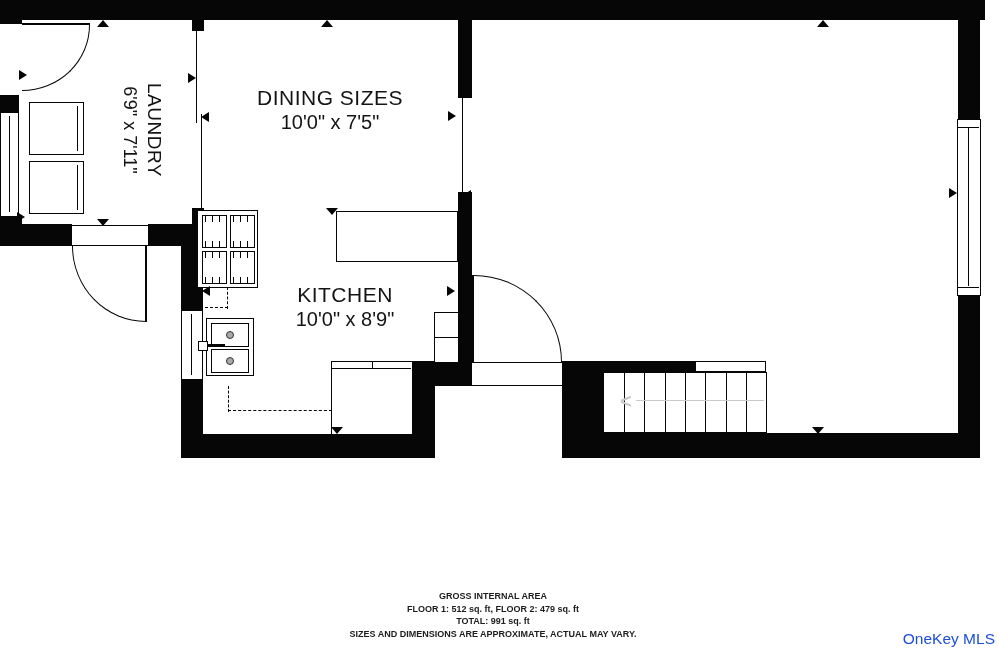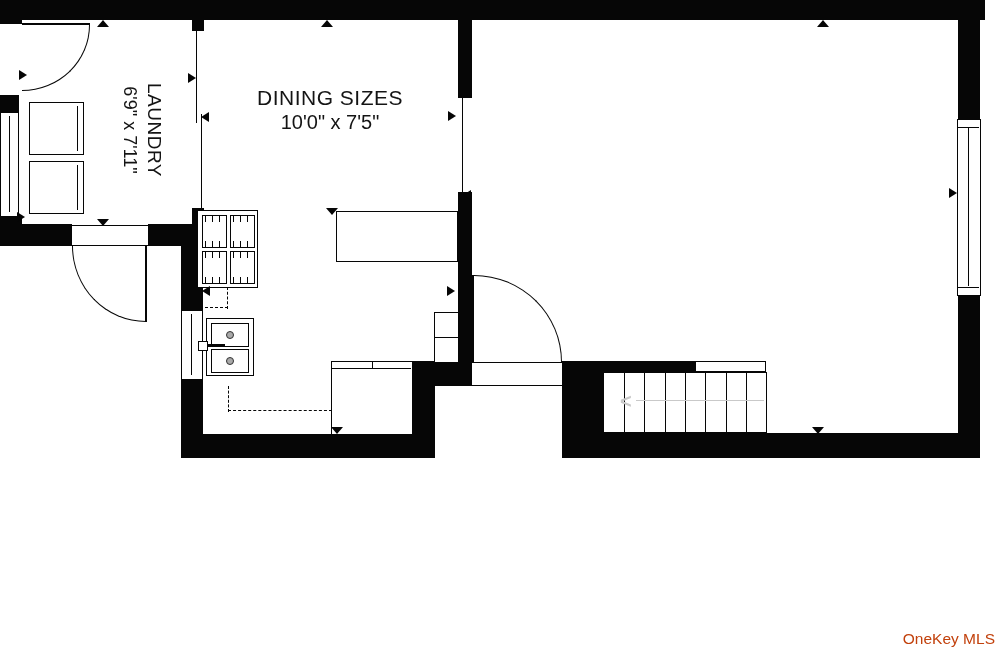--- a/index.html
+++ b/index.html
@@ -29,21 +29,21 @@
      background:repeating-linear-gradient(90deg,#060606 0 1.2px,transparent 1.2px 7px);}
   .burner::before{top:0;} .burner::after{bottom:0;}
   .drain{position:absolute;width:8px;height:8px;border:1.2px solid #333;border-radius:50%;background:#a9a9a9;box-sizing:border-box;}
   .applinner{position:absolute;top:3px;bottom:3px;right:5px;width:1.2px;background:#060606;}
   .roomlabel{position:absolute;text-align:center;}
   .room-name{font-size:21px;letter-spacing:.5px;line-height:24px;white-space:nowrap;}
   .room-dims{font-size:20px;line-height:24px;white-space:nowrap;}
   .laundry-label{transform:rotate(90deg);transform-origin:center center;}
   .footer{position:absolute;left:0;width:986px;top:590px;text-align:center;
           font-size:9px;font-weight:bold;line-height:12.7px;color:#1c1c1c;letter-spacing:0;}
-  .watermark{position:absolute;top:630px;right:4px;font-size:15.5px;color:#c2410c;margin-left:29px;}
+  .watermark{position:absolute;top:630px;right:4px;font-size:15.5px;color:#1d4ed8;margin-left:29px;}
   .stair-chevron{position:absolute;font-size:20px;color:#c9c9c9;line-height:20px;font-weight:bold;}
 </style>
 </head>
 <body>
 
 <div class="plan">
 
   <div class="wall" style="left:0;top:0;width:985px;height:20px;"></div>
   <div class="wall" style="left:958px;top:18px;width:22px;height:103px;"></div>
   <div class="wall" style="left:958px;top:292px;width:22px;height:166px;"></div>
@@ -159,18 +159,28 @@
   <div class="roomlabel laundry-label" style="left:86px;top:106px;width:112px;height:48px;">
     <div class="room-name" style="font-size:19px;">LAUNDRY</div>
     <div class="room-dims" style="font-size:18px;">6'9" x 7'11"</div>
   </div>
 
   <div class="roomlabel" style="left:230px;top:86px;width:200px;">
     <div class="room-name">DINING SIZES</div>
     <div class="room-dims">10'0" x 7'5"</div>
   </div>
 
+  <div class="roomlabel" style="left:245px;top:283px;width:200px;">
+    <div class="room-name">KITCHEN</div>
+    <div class="room-dims">10'0" x 8'9"</div>
+  </div>
 
 
+  <div class="footer">
+    <div>GROSS INTERNAL AREA</div>
+    <div>FLOOR 1: 512 sq. ft, FLOOR 2: 479 sq. ft</div>
+    <div>TOTAL: 991 sq. ft</div>
+    <div>SIZES AND DIMENSIONS ARE APPROXIMATE, ACTUAL MAY VARY.</div>
+  </div>
 
   <div class="watermark">OneKey MLS</div>
 
 </div>
 
 </body></html>

